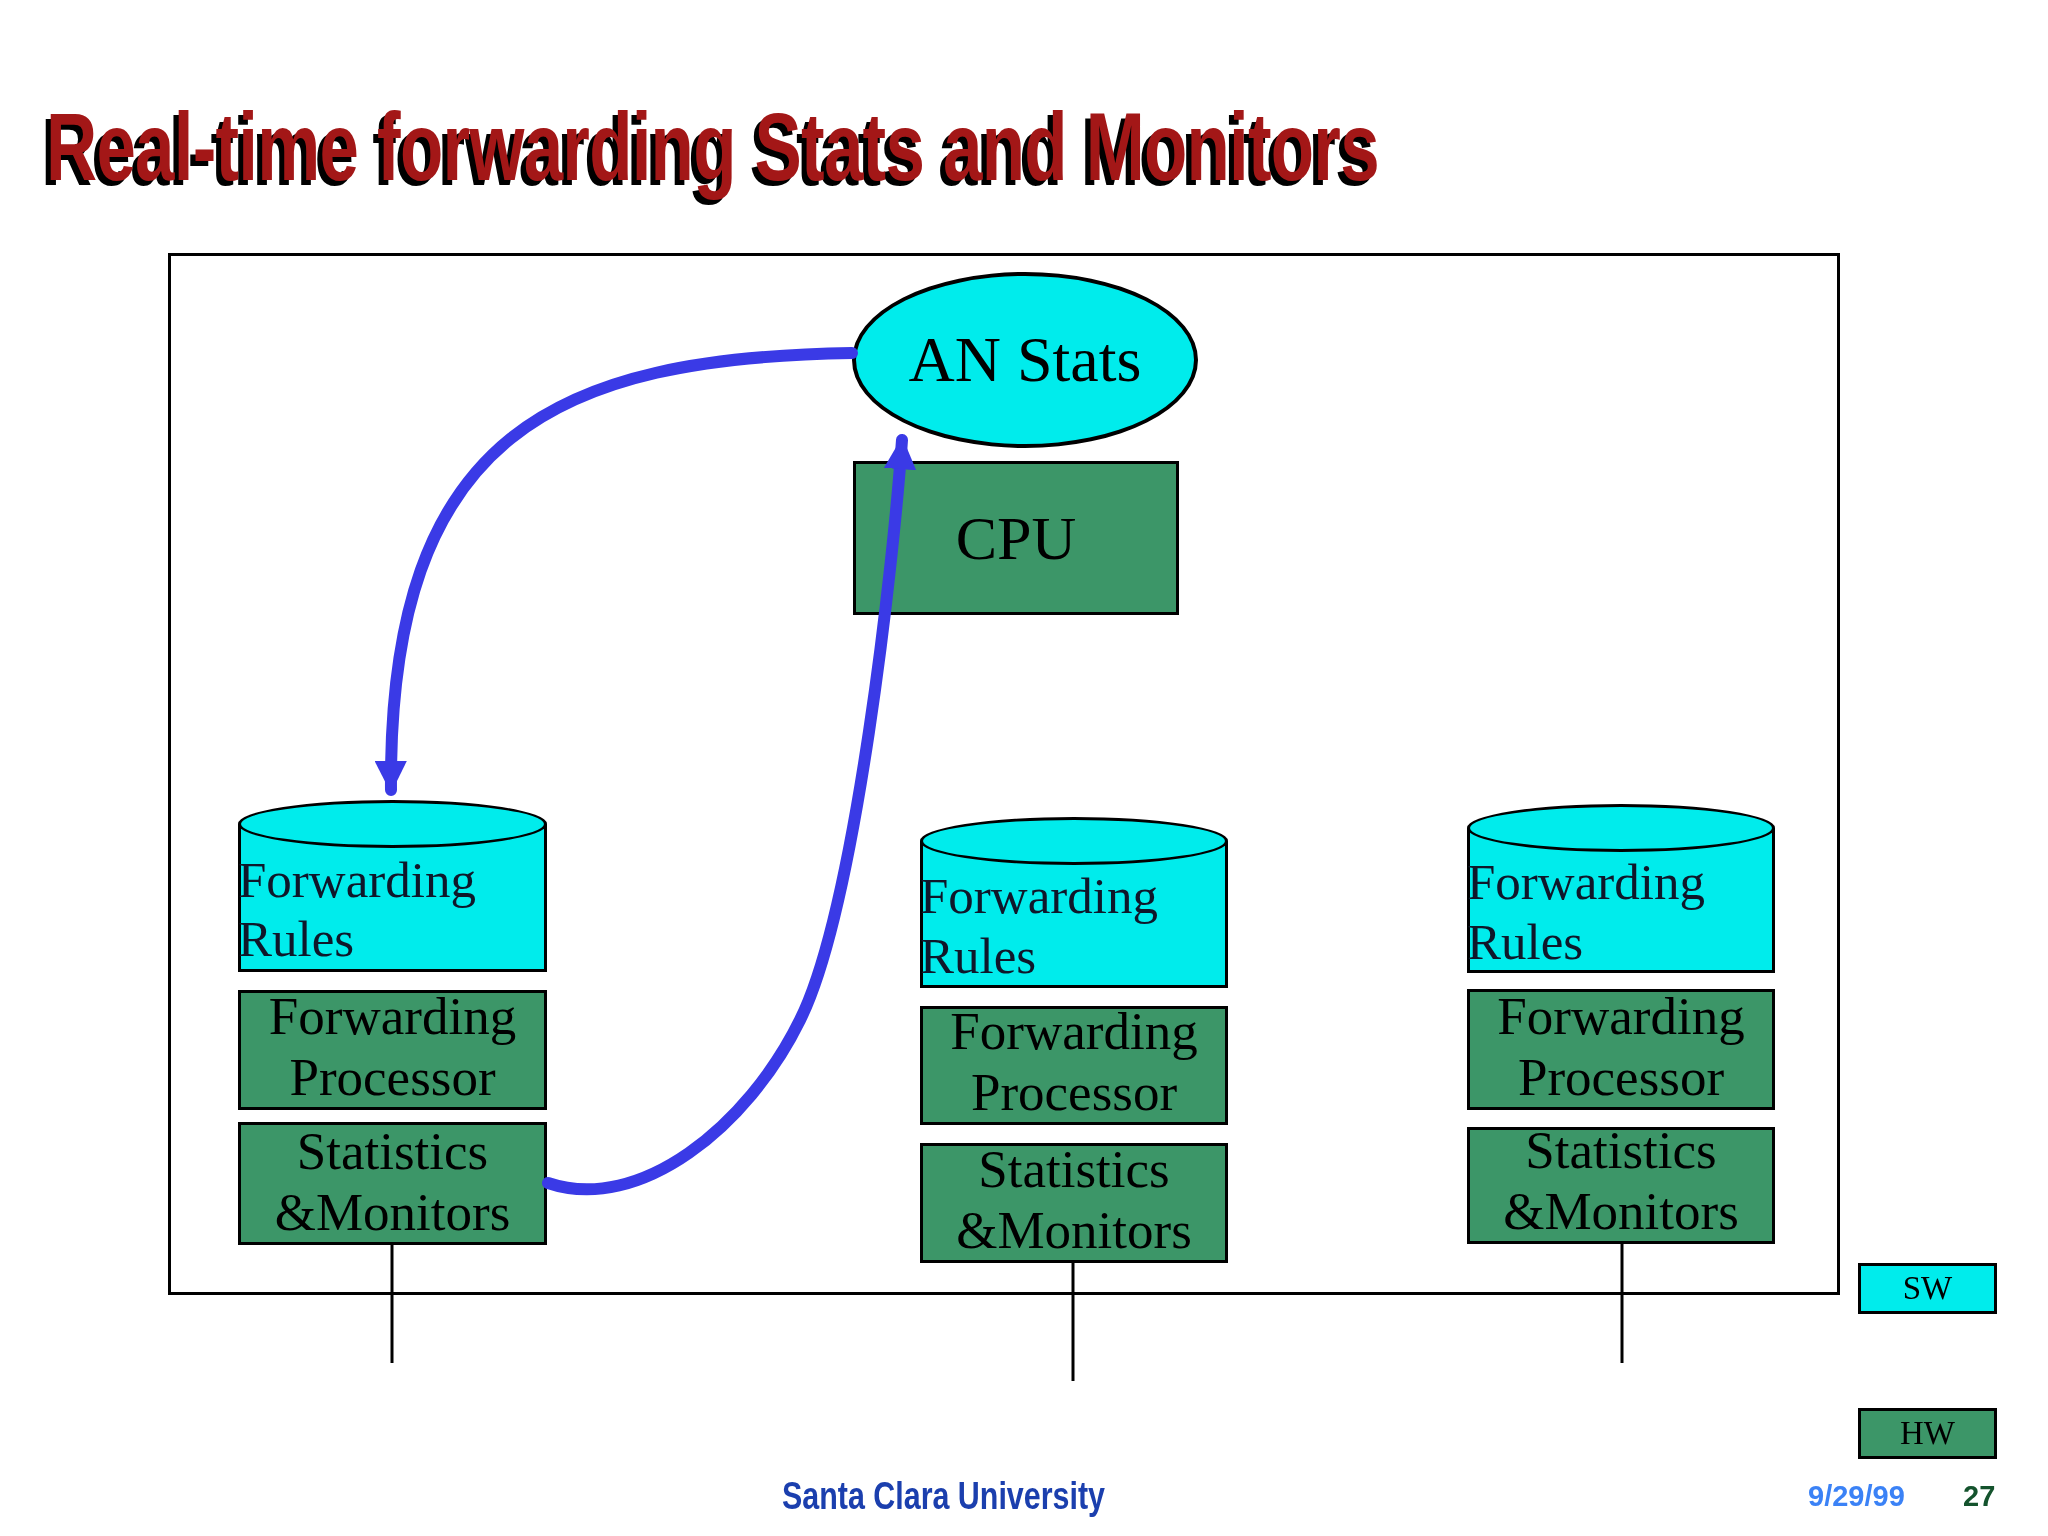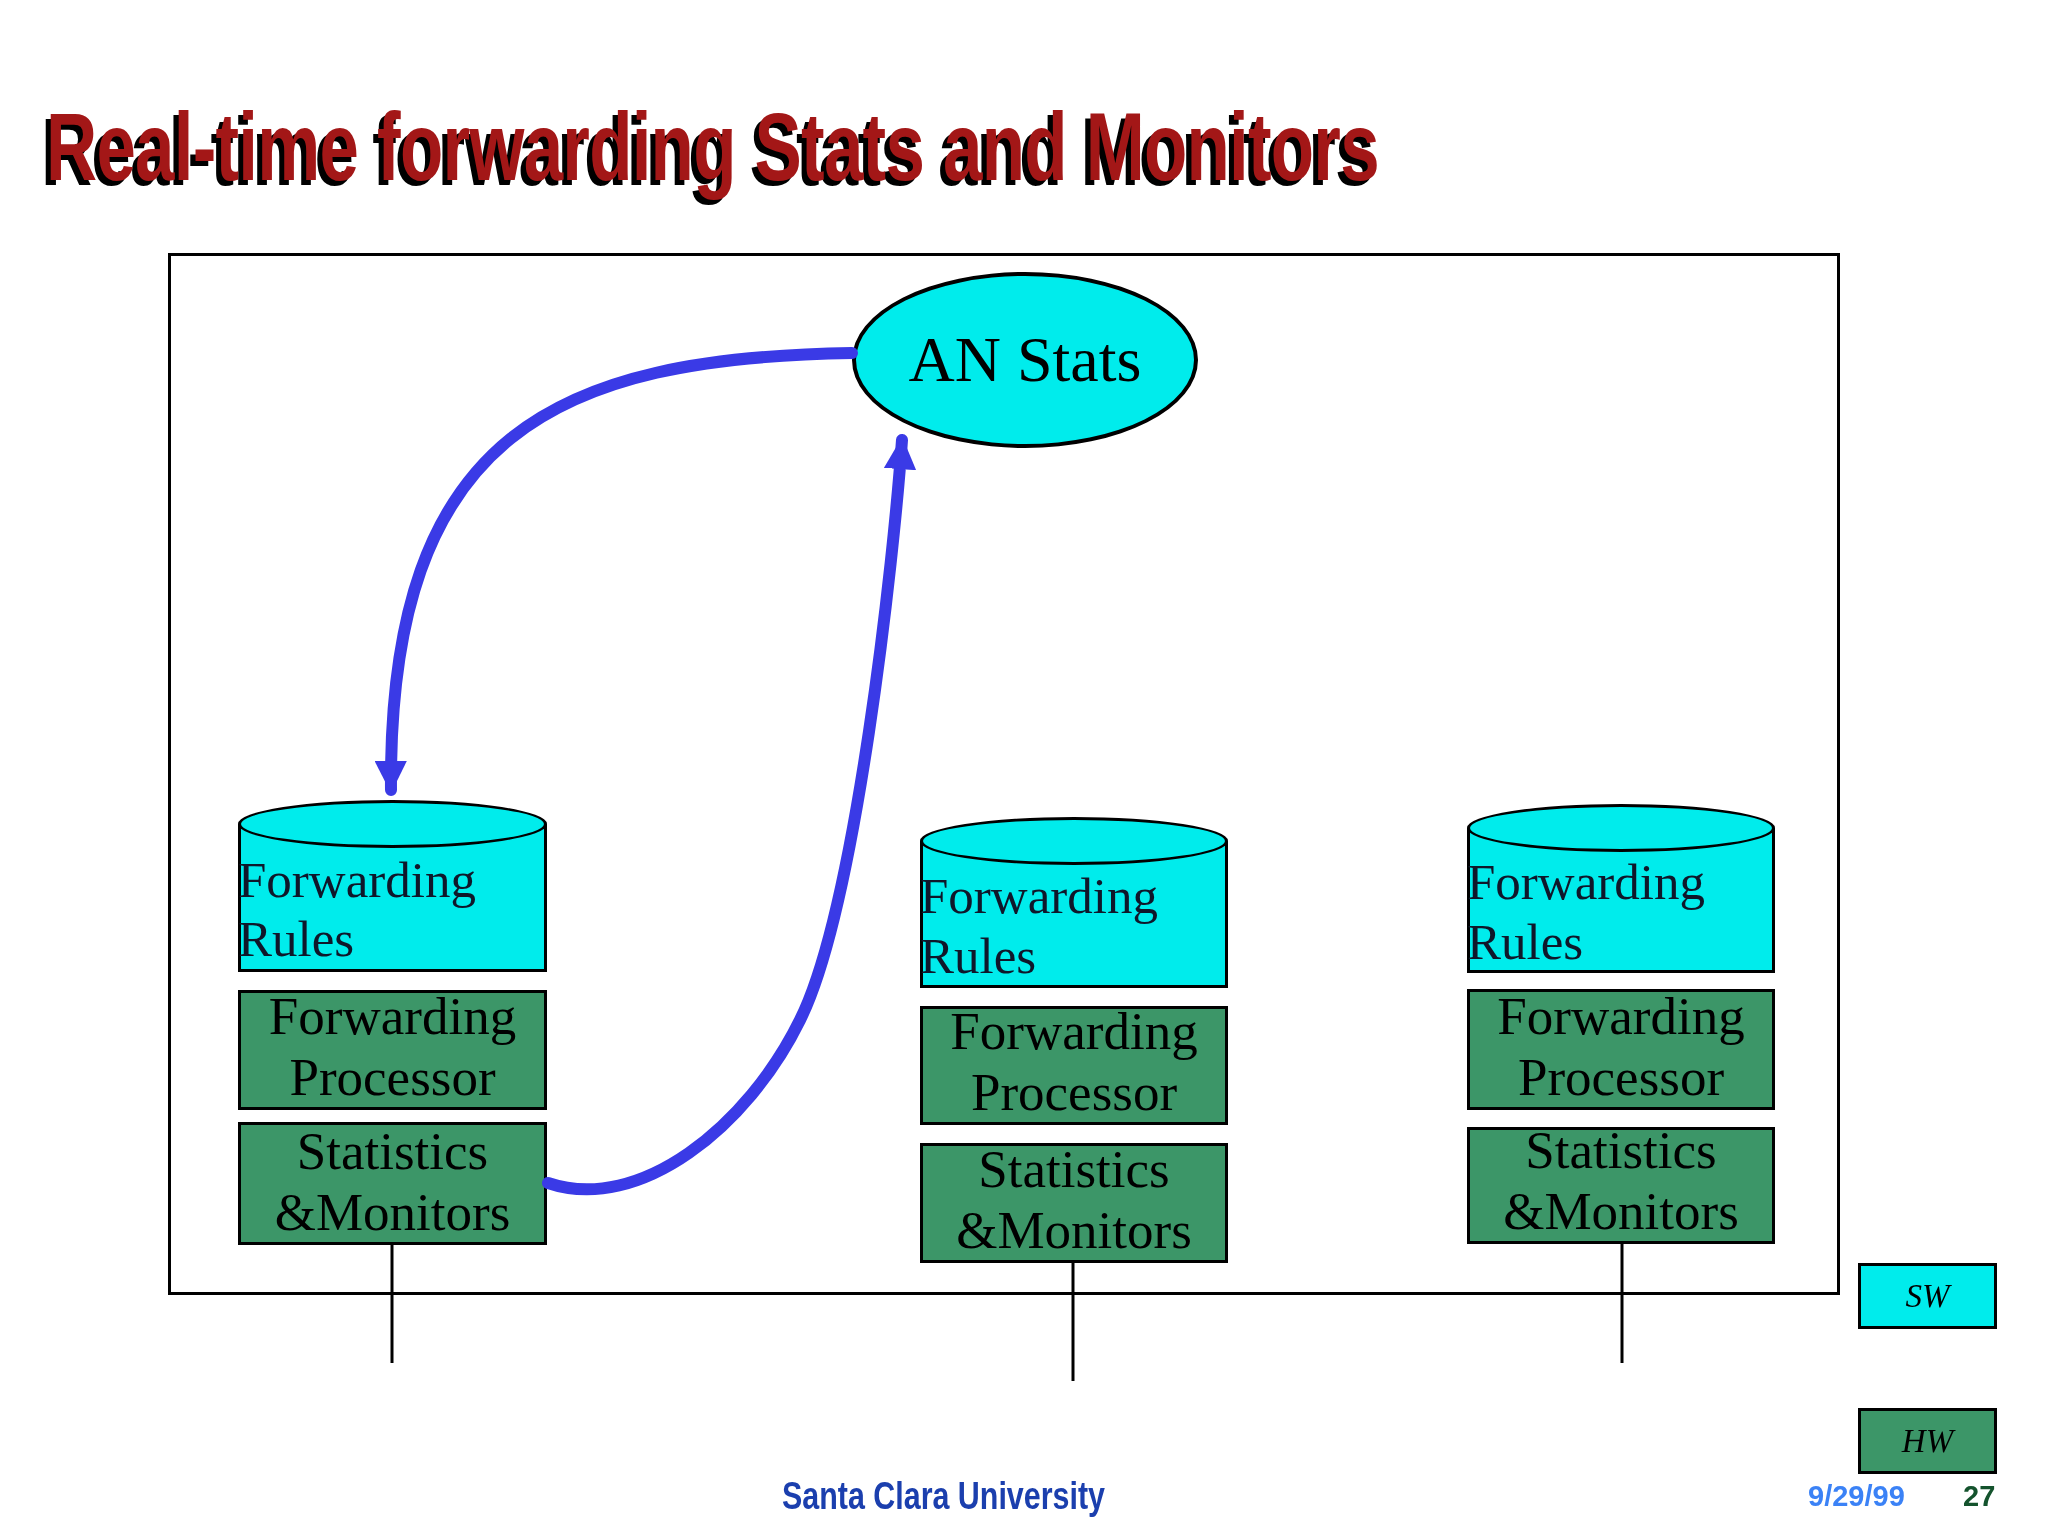--- a/index.html
+++ b/index.html
@@ -55,22 +55,22 @@
   
   .c2-cyl{left:920px;top:817px;width:308px;height:171px;}
   .c2-proc{left:920px;top:1006px;width:308px;height:119px;}
   .c2-stats{left:920px;top:1143px;width:308px;height:120px;}
   
   .c3-cyl{left:1467px;top:804px;width:308px;height:169px;}
   .c3-proc{left:1467px;top:989px;width:308px;height:121px;}
   .c3-stats{left:1467px;top:1127px;width:308px;height:117px;}
 
   .legend-box{
-    position:absolute;left:1858px;width:139px;height:66px;border:3px solid #000;box-sizing:border-box;
-    display:flex;align-items:center;justify-content:center;font-size:33px;color:#000;font-style:italic;
+    position:absolute;left:1858px;width:139px;height:51px;border:3px solid #000;box-sizing:border-box;
+    display:flex;align-items:center;justify-content:center;font-size:33px;color:#000;
   }
   .legend-sw{top:1263px;background:#00ECEC;}
   .legend-hw{top:1408px;background:#3C9668;}
 
   .overlay{position:absolute;left:0;top:0;width:2048px;height:1536px;pointer-events:none;}
 
   .footer-univ{
     position:absolute;left:782px;top:1474px;
     font-family:"Liberation Sans", sans-serif;font-weight:bold;font-size:39px;color:#1B3FAE;
     white-space:nowrap;transform:scaleX(0.78);transform-origin:left top;
@@ -90,20 +90,23 @@
 <div class="slide">
 
   <h1 class="title">Real-time forwarding Stats and Monitors</h1>
 
   <div class="frame"></div>
 
   <div class="node-ellipse">
     <span>AN Stats</span>
   </div>
 
+  <div class="cpu-box">
+    <span>CPU</span>
+  </div>
 
   <div class="cyl c1-cyl">
     <div class="cyl-body"></div>
     <div class="cyl-top"></div>
     <div class="cyl-label">Forwarding Rules</div>
   </div>
   <div class="gbox c1-proc">
     <span>Forwarding Processor</span>
   </div>
   <div class="gbox c1-stats">

